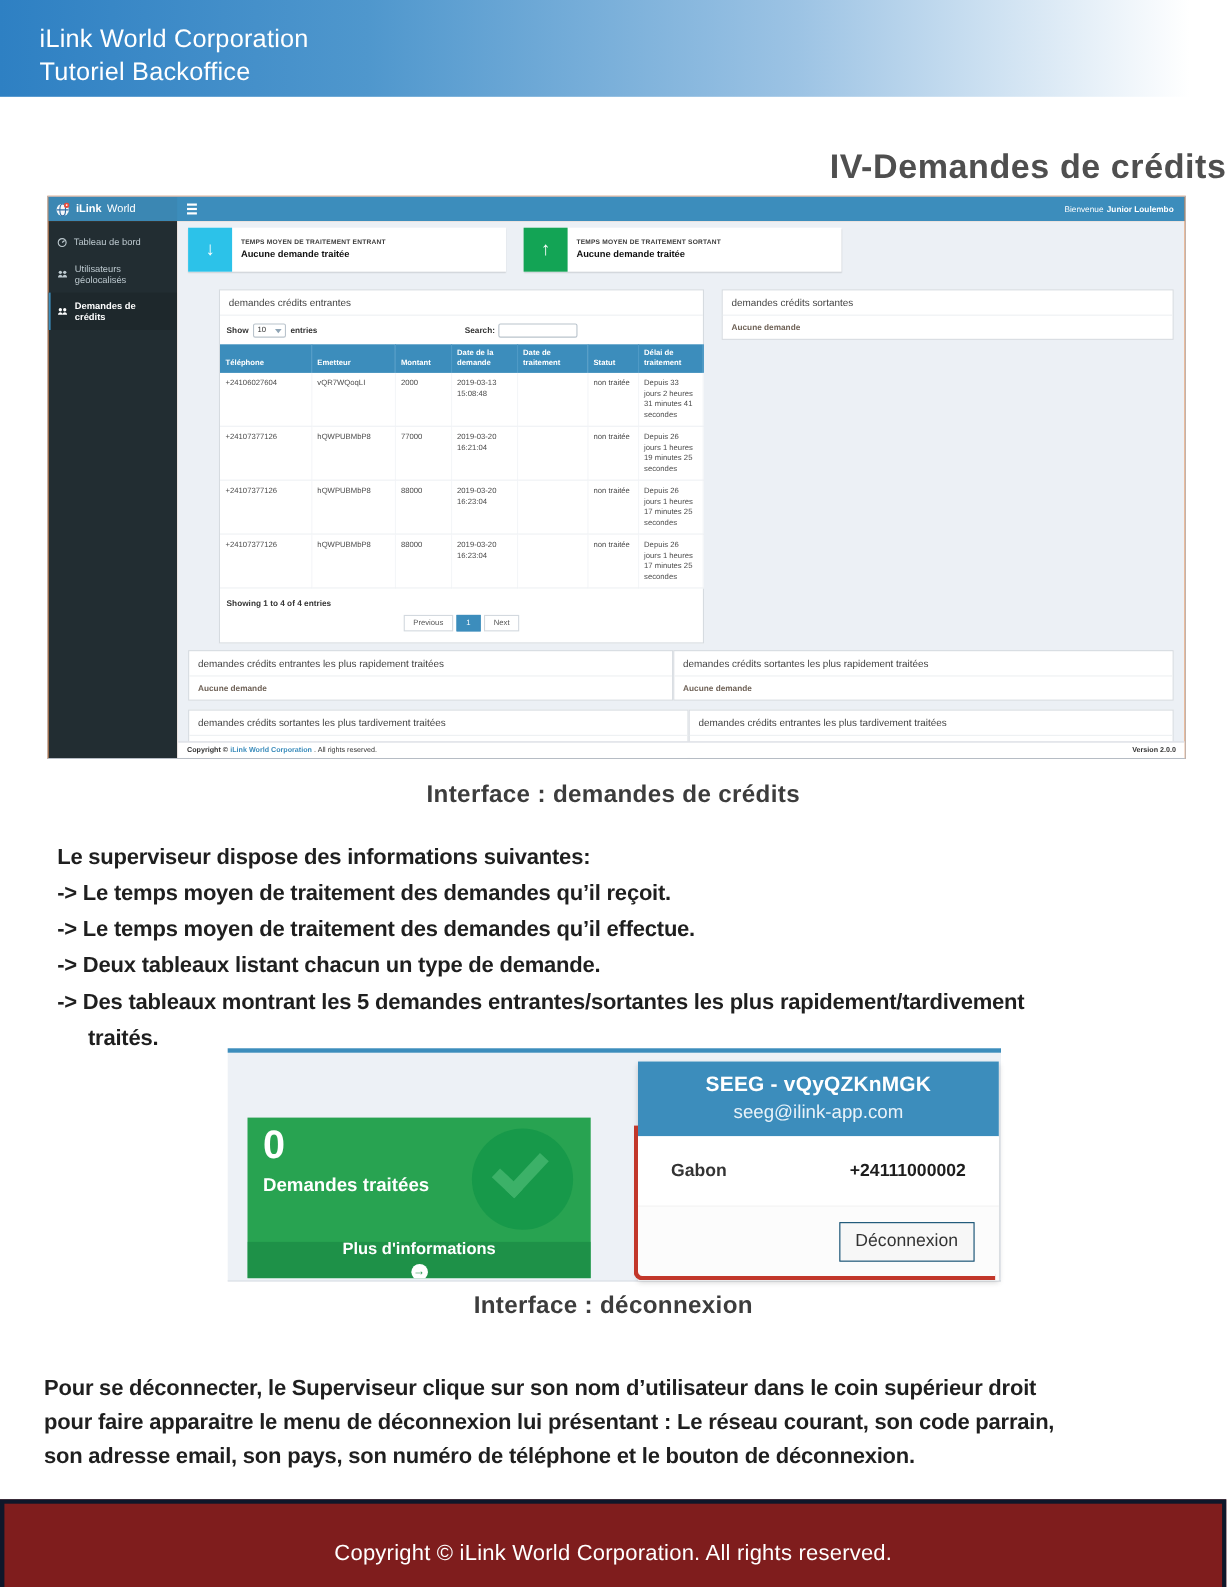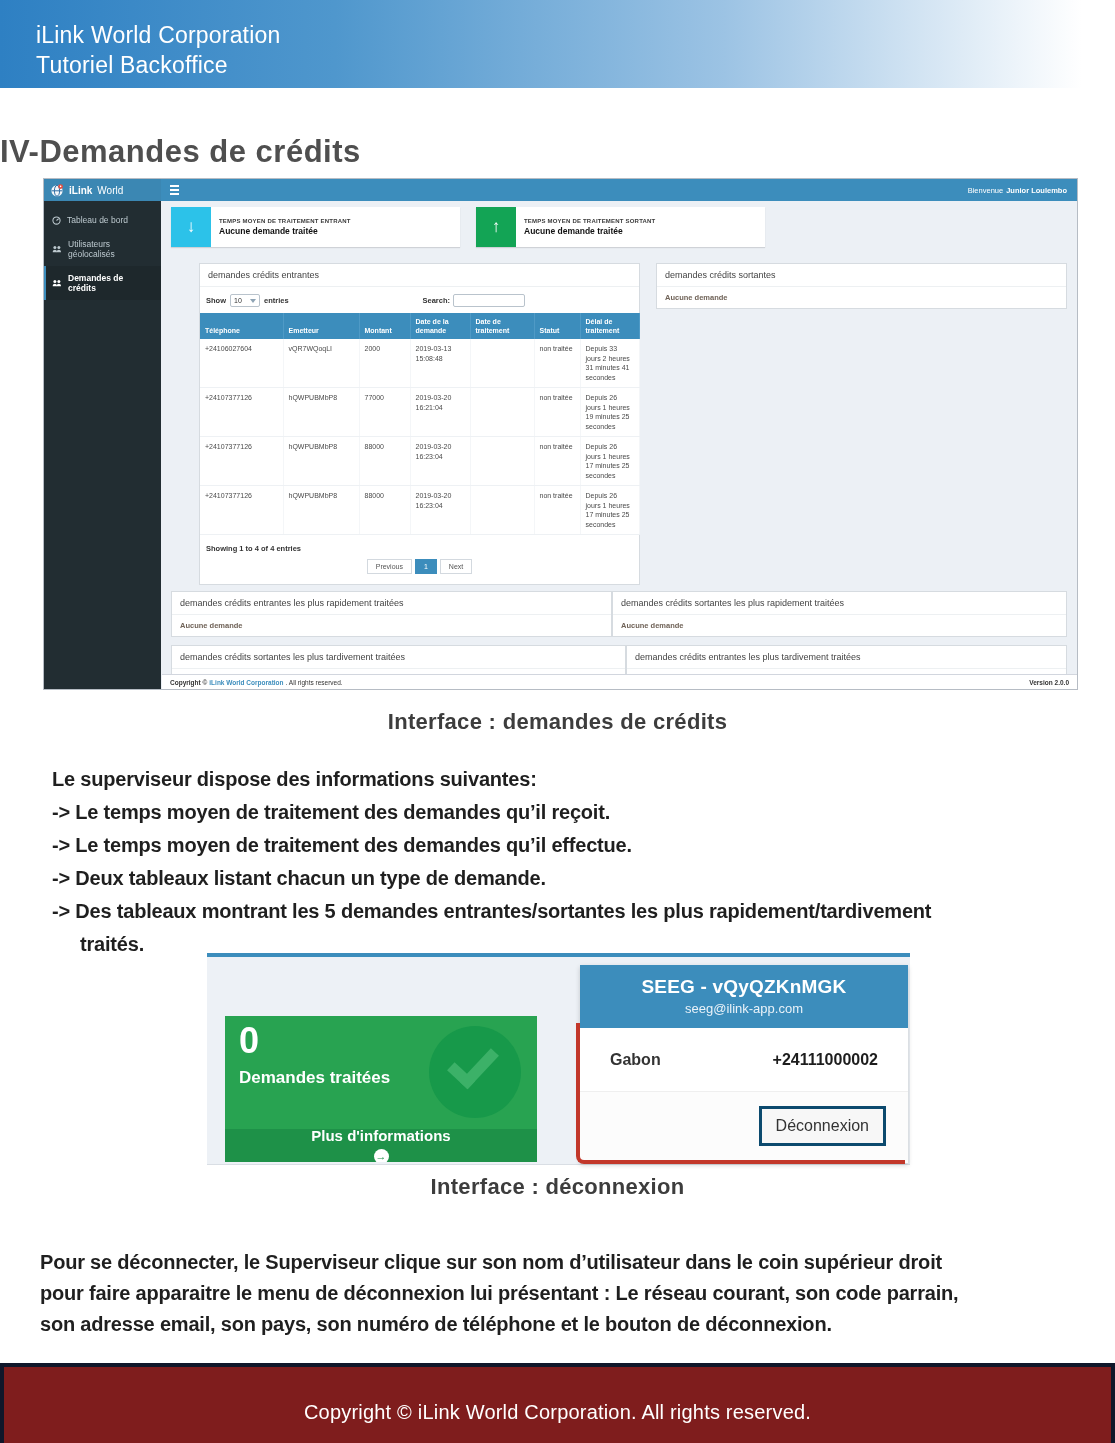--- a/index.html
+++ b/index.html
@@ -5,21 +5,21 @@
   * { margin:0; padding:0; box-sizing:border-box; }
   body { background:#fff; font-family:"Liberation Sans","DejaVu Sans",sans-serif; }
   .page { position:relative; width:1115px; height:1443px; background:#fff; overflow:hidden; }
 
   
   .doc-header { position:absolute; top:0; left:0; width:100%; height:88px;
     background:linear-gradient(90deg,#2e80c3 0%,#4f97cd 30%,#9cc3e4 65%,#ffffff 97%);
     color:#fff; padding:20px 0 0 36px; }
   .doc-header div { font-size:23px; line-height:30px; font-weight:400; letter-spacing:.2px; }
 
-  .doc-title { position:absolute; top:134px; width:100%; text-align:left;
+  .doc-title { position:absolute; top:134px; width:100%; text-align:right;
     font-size:31px; font-weight:bold; color:#4f4f4f; letter-spacing:.5px; }
 
   
   .shot1 { position:absolute; top:178px; left:43px; width:1035px; height:512px;
     border:1px solid #b6bcc4; background:#f97316; overflow:hidden; }
   .s1-nav { height:22px; background:#3c8dbc; display:flex; align-items:stretch; }
   .s1-brand { width:117px; background:#3b87b3; color:#fff; display:flex; align-items:center;
     gap:5px; padding-left:7px; font-size:10px; }
   .brand-bold { font-weight:bold; } .brand-light { font-weight:400; }
   .s1-burger { width:26px; display:flex; flex-direction:column; align-items:center; justify-content:center; gap:2px; }
@@ -93,26 +93,26 @@
   .gc-check { position:absolute; left:30px; top:14px; width:28px; height:46px;
     border-right:11px solid #3cb168; border-bottom:11px solid #3cb168; transform:rotate(43deg); }
   .gc-footer { position:absolute; bottom:0; left:0; right:0; height:33px; background:#1e9148;
     display:flex; align-items:center; justify-content:center; gap:5px; font-size:15px; font-weight:bold; color:#fff;flex-direction:column; }
   .gc-arrow { width:15px; height:15px; border-radius:50%; background:#fff; color:#1e9148;
     font-size:11px; line-height:15px; text-align:center; font-weight:bold; }
 
   .dropdown { position:absolute; right:2px; top:8px; width:328px; background:#fff; box-shadow:0 2px 5px rgba(0,0,0,.18); }
   .dd-header { background:#3c8dbc; color:#fff; text-align:center; padding:11px 0 12px; }
   .dd-title { font-size:19px; font-weight:bold; letter-spacing:.2px; }
-  .dd-email { font-size:13px; margin-top:3px; color:#e9f2f9; }
+  .dd-email { font-size:17px; margin-top:3px; color:#e9f2f9; }
   .dd-row { display:flex; justify-content:space-between; padding:23px 30px 22px; border-bottom:1px solid #efefef; background:#fff; }
   .dd-country { font-size:16px; font-weight:bold; color:#333; }
   .dd-phone { font-size:16px; font-weight:bold; color:#1d1d1d; }
   .dd-footer { background:#fcfcfc; padding:14px 22px 17px; display:flex; justify-content:flex-end; }
-  .logout-btn { border:3px solid #0c4a6e; background:#f7f7f7; color:#333; font-size:16px; padding:8px 14px; font-family:inherit; }
+  .logout-btn { border:1px solid #0c4a6e; background:#f7f7f7; color:#333; font-size:16px; padding:8px 14px; font-family:inherit; }
   .red-mark { position:absolute; left:369px; top:66px; width:329px; height:141px;
     border-left:4px solid #c2372a; border-bottom:4px solid #c2372a; border-bottom-left-radius:8px; }
 
   
   .doc-footer { position:absolute; left:0; right:0; top:1363px; height:98px; background:#7f1d1d;
     border:4px solid #0f172a; display:flex; align-items:center; justify-content:center;
     color:#fff; font-size:20px; font-weight:400; letter-spacing:.2px; }
 </style>
 </head>
 <body>

